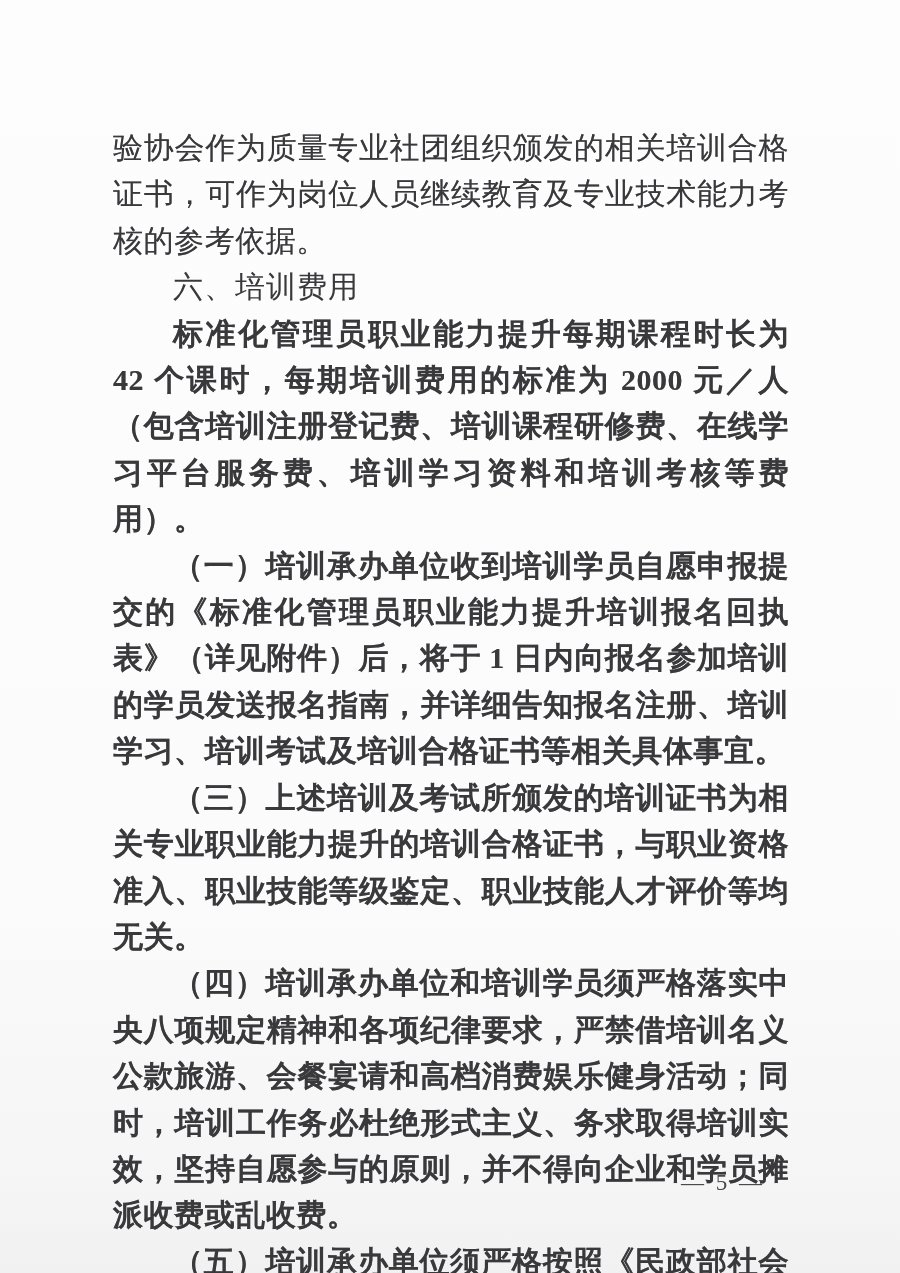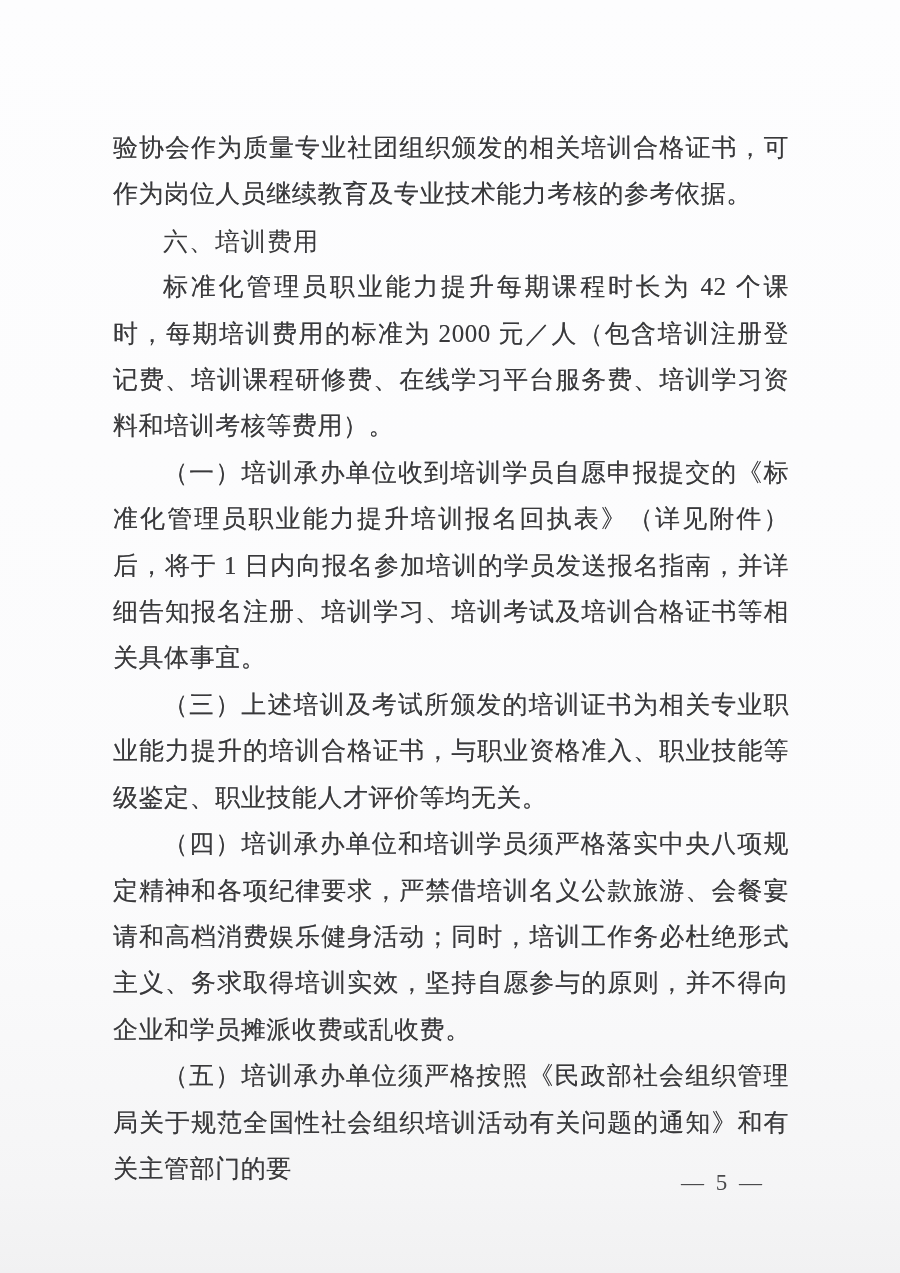--- a/index.html
+++ b/index.html
@@ -18,28 +18,29 @@
     font-family: "Liberation Serif", "DejaVu Serif", serif;
   }
   .content {
     position: absolute;
     left: 113px;
     top: 125px;
     width: 676px;
   }
   .content p {
     margin: 0;
-    font-size: 25px;
+    font-size: 30px;
     line-height: 46.4px;
     letter-spacing: 0.55px;
     text-align: justify;
     text-shadow: 0 0 0.5px rgba(57,57,59,0.55);
   }
   .content p.indent {
     text-indent: 2em;
+    font-weight: bold;
   }
   .content p.heading {
     font-family: "Liberation Sans", "DejaVu Sans", sans-serif;
     font-weight: 400;
     letter-spacing: 1px;
     text-indent: 2em;
     text-shadow: none;
   }
   .footer {
     position: absolute;

